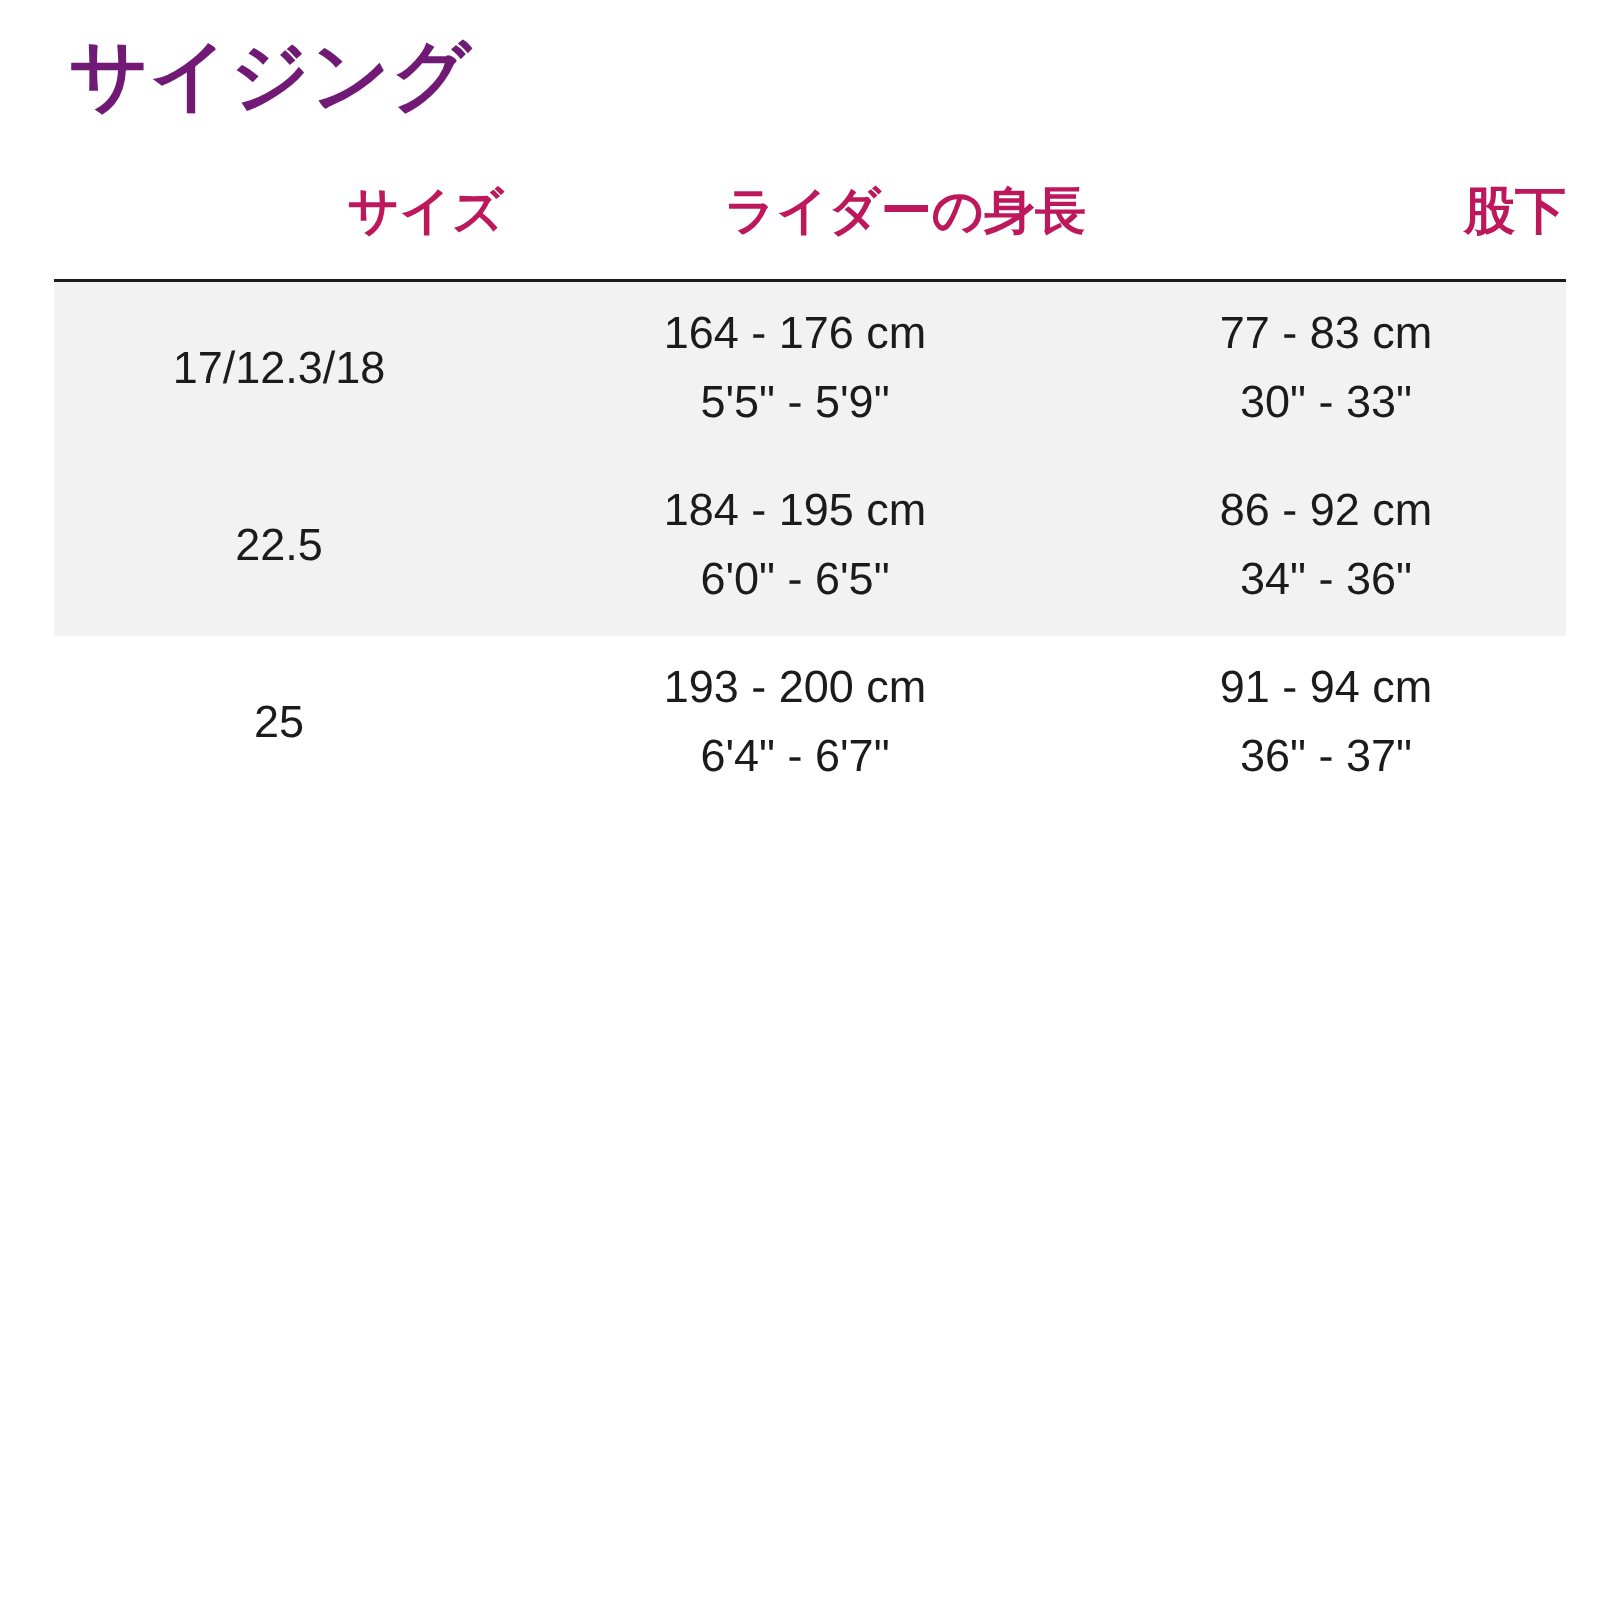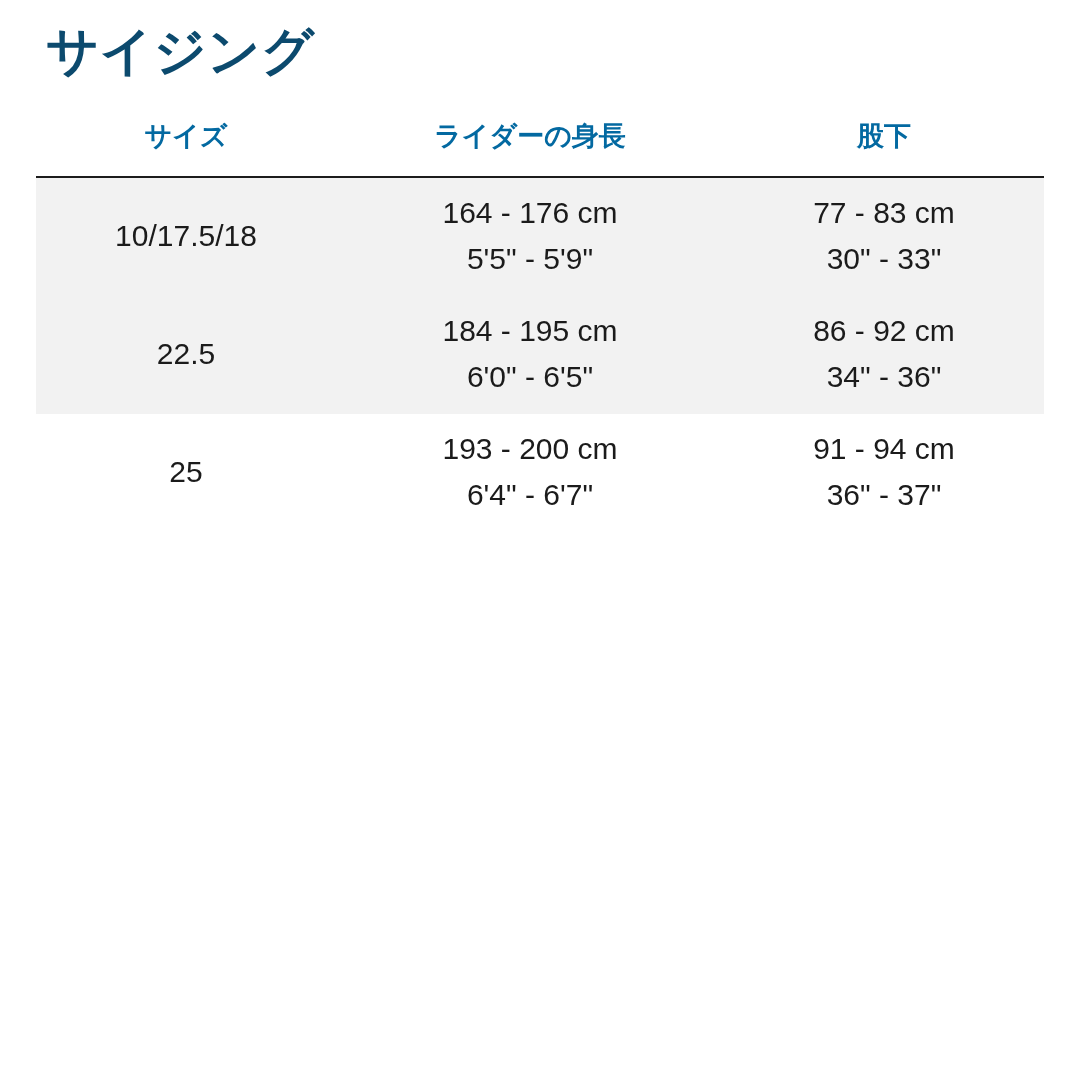--- a/index.html
+++ b/index.html
@@ -20,37 +20,37 @@
     box-sizing: border-box;
     padding: 14px 36px 0 36px;
     position: relative;
   }
   .page-title {
     font-size: 52px;
     font-weight: 700;
     letter-spacing: 0.5px;
     line-height: 1.2;
     margin: 6px 0 26px 10px;
-    color: #0c4a6e;
+    color: #701a75;
   }
   table.size-table {
     width: 1008px;
     border-collapse: collapse;
     table-layout: fixed;
   }
   table.size-table col.c1 { width: 300px; }
   table.size-table col.c2 { width: 388px; }
   table.size-table col.c3 { width: 320px; }
 
   thead th {
-    font-size: 27px;
+    font-size: 34px;
     font-weight: 700;
-    color: #0369a1;
+    color: #be185d;
     padding: 10px 0 22px 0;
-    text-align: center;
+    text-align: right;
     border-bottom: 2px solid #1c1c1c;
     vertical-align: bottom;
   }
   thead th.col-size { border-bottom: 2px solid #1c1c1c; }
 
   tbody td {
     text-align: center;
     vertical-align: middle;
     font-size: 30px;
     color: #1b1b1b;
@@ -91,21 +91,21 @@
       <tr>
         <th class="col-size">サイズ</th>
         <th>ライダーの身長</th>
         <th>股下</th>
       </tr>
     </thead>
     <tbody>
 
 
       <tr class="alt">
-        <td class="size-cell">10/17.5/18</td>
+        <td class="size-cell">17/12.3/18</td>
         <td>
           <span class="line-primary">164 - 176 cm</span>
           <span class="line-secondary">5'5" - 5'9"</span>
         </td>
         <td>
           <span class="line-primary">77 - 83 cm</span>
           <span class="line-secondary">30" - 33"</span>
         </td>
       </tr>
 

